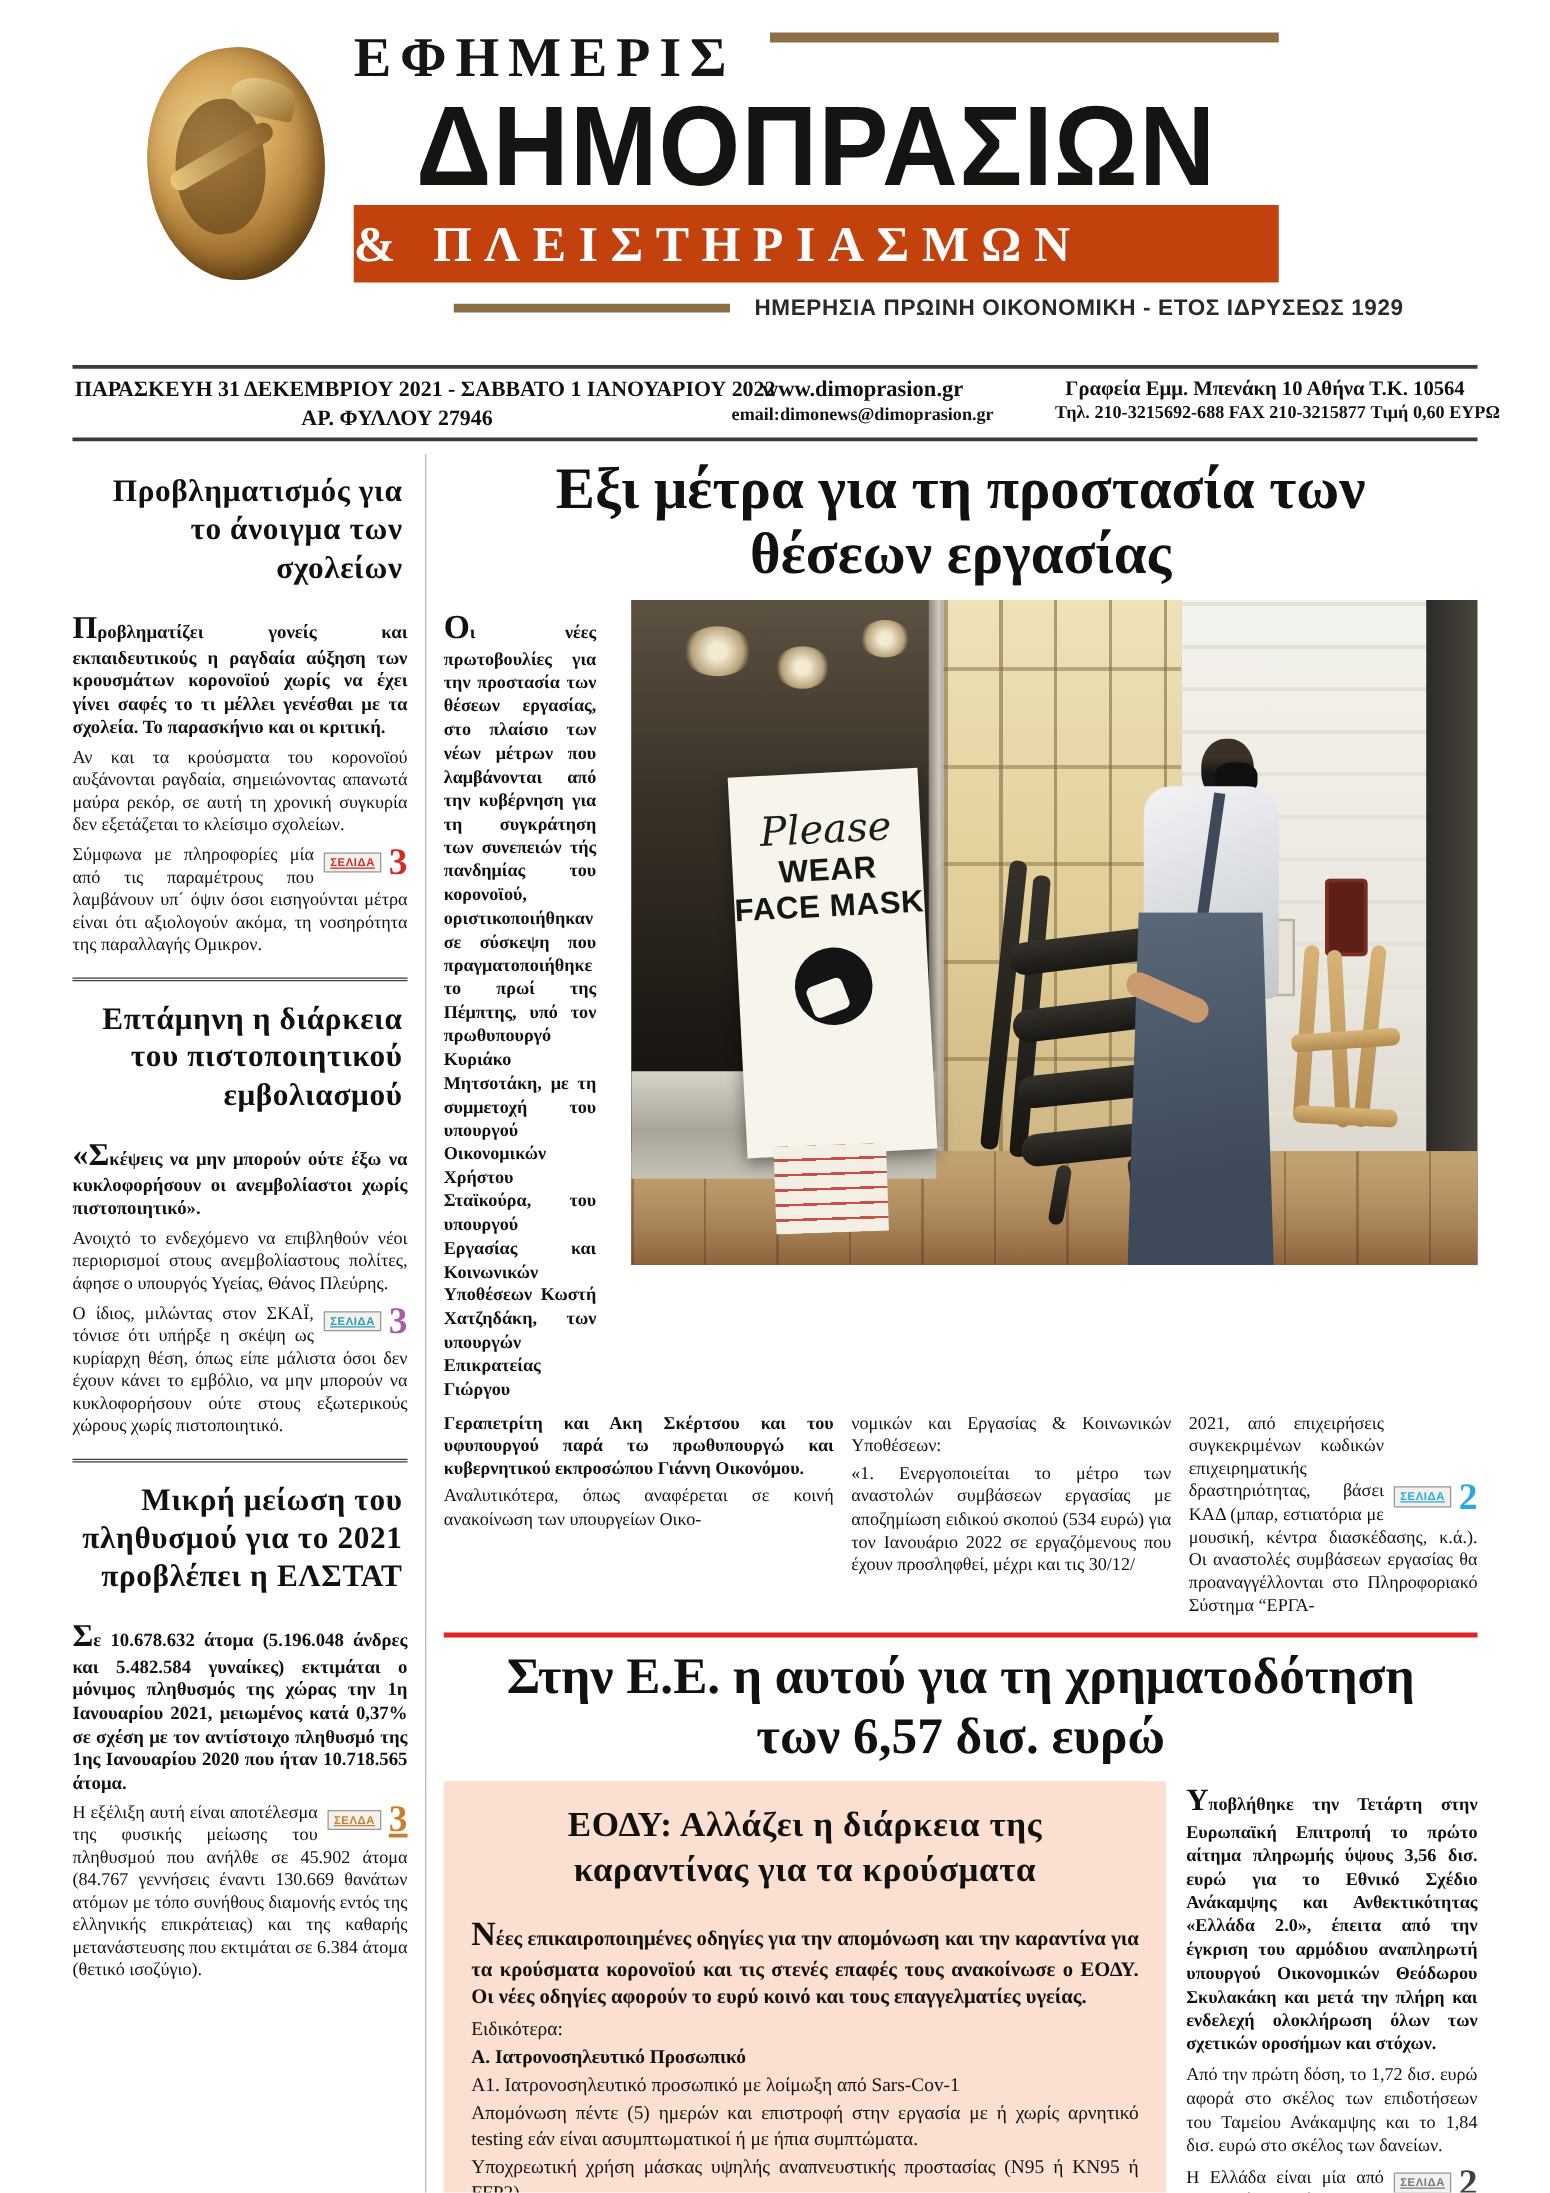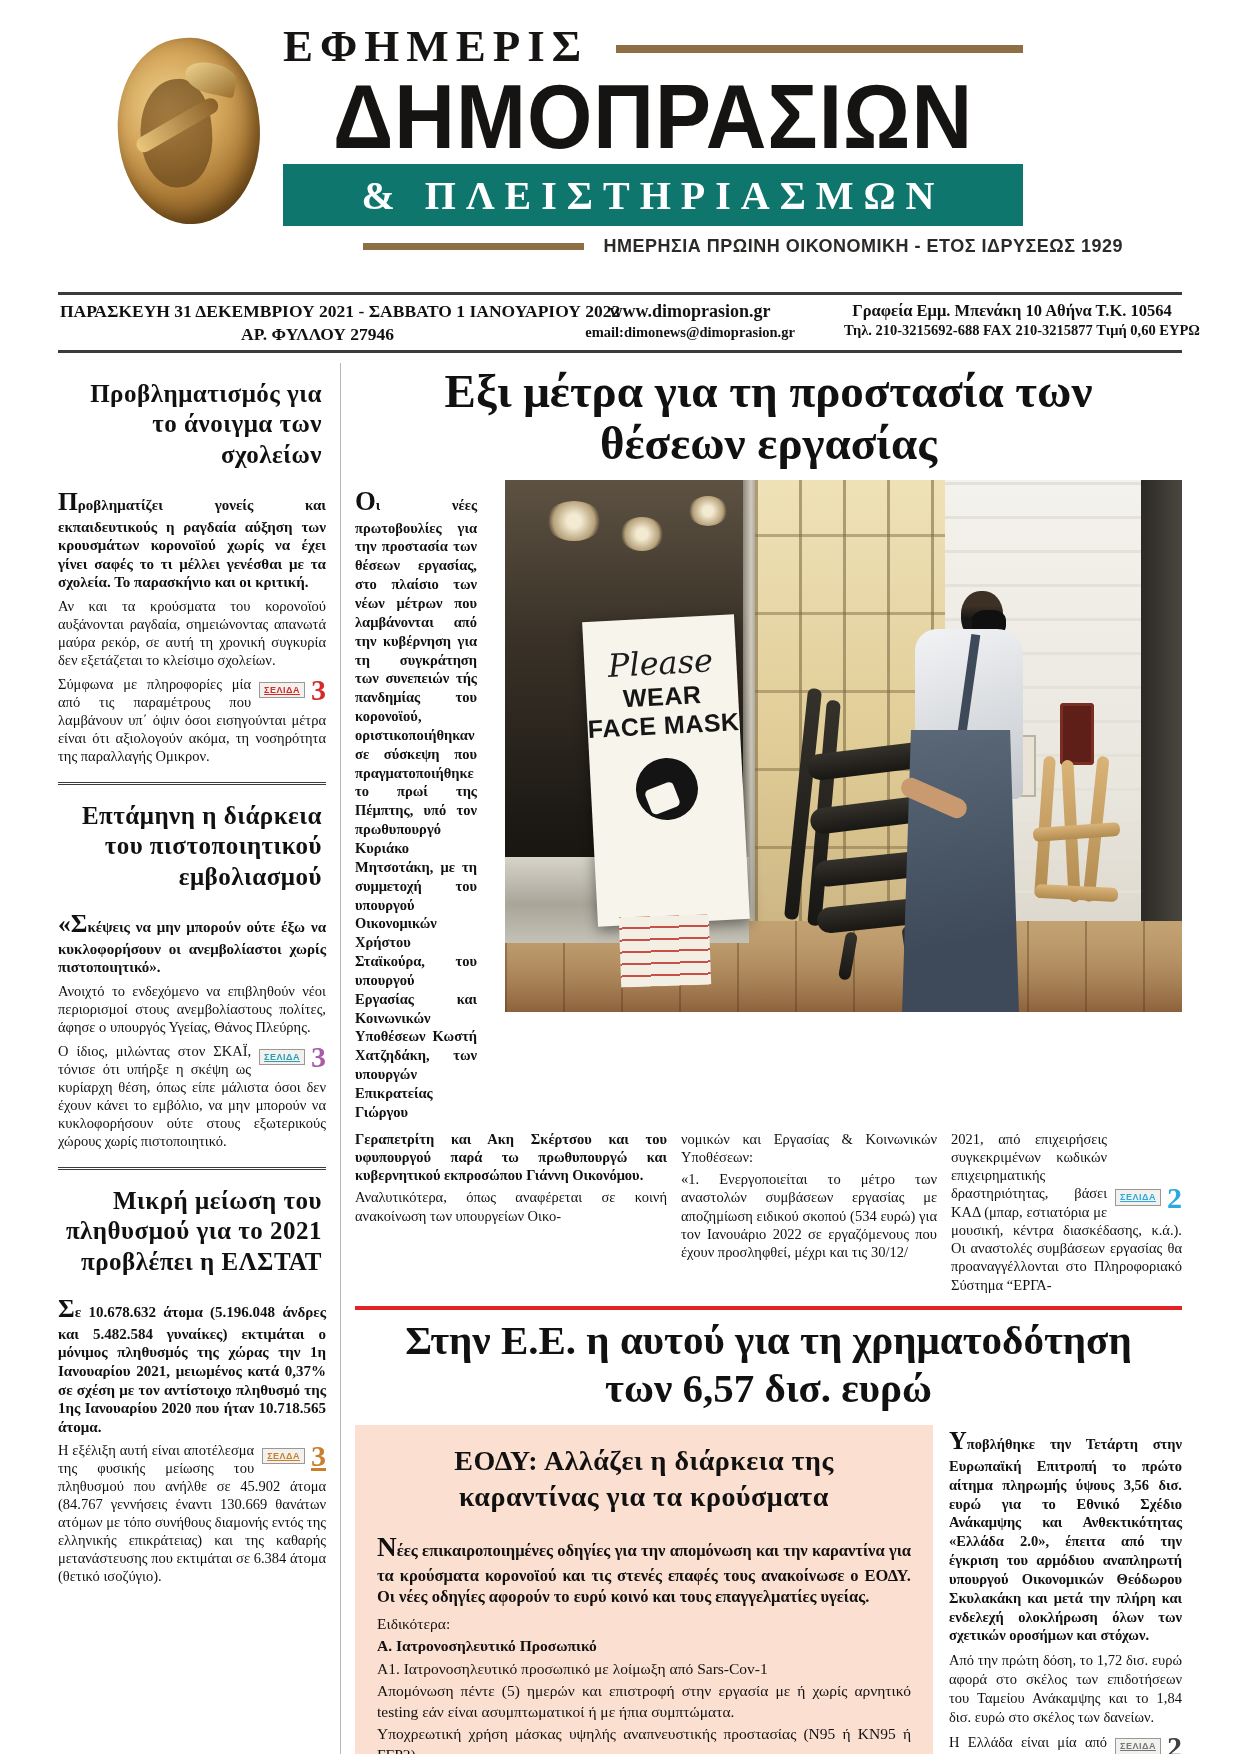--- a/index.html
+++ b/index.html
@@ -12,27 +12,27 @@
   .coin{position:absolute;left:60px;top:18px;width:142px;height:186px;border-radius:50% 46% 52% 48%;
         background:radial-gradient(circle at 38% 35%,#f0d28c 0%,#d3a55a 35%,#a87834 62%,#6b4a1e 95%);
         transform:rotate(-6deg);box-shadow:inset -6px -8px 18px rgba(60,35,5,.55);}
   .coin .profile{position:absolute;left:22px;top:40px;width:72px;height:108px;border-radius:60% 45% 55% 50%;
         background:radial-gradient(circle at 40% 40%,#8a5f28,#6d4a1c 70%);opacity:.75;}
   .coin .wing{position:absolute;right:18px;top:28px;width:52px;height:30px;border-radius:50% 50% 10% 60%;
         background:linear-gradient(135deg,#f2d892,#9a6f30);transform:rotate(18deg);}
   .coin .band{position:absolute;left:14px;top:78px;width:92px;height:16px;border-radius:8px;
         background:linear-gradient(90deg,#e9c77c,#8a5f28);transform:rotate(-24deg);}
   .mast-center{margin-left:225px;width:740px;}
-  .kicker-row{display:flex;align-items:center;gap:28px;margin-top:6px;}
+  .kicker-row{display:flex;align-items:flex-start;gap:28px;margin-top:6px;}
   .kicker{font-size:45px;font-weight:bold;letter-spacing:7px;color:#171514;}
   .kicker-rule{flex:1;height:8px;background:#8e6e45;margin-top:6px;}
   .mast-title{font-family:"Liberation Sans","DejaVu Sans",sans-serif;font-weight:900;font-size:84px;
         line-height:.98;letter-spacing:1px;color:#161412;text-align:center;transform:scaleY(1.08);
         transform-origin:top;white-space:nowrap;}
-  .mast-banner{margin-top:10px;background:#0f766e;height:62px;display:flex;align-items:center;justify-content:center;}
+  .mast-banner{margin-top:10px;background:#c2410c;height:62px;display:flex;align-items:center;justify-content:flex-start;}
   .mast-banner span{color:#fff;font-size:40px;font-weight:bold;letter-spacing:10px;}
   .tagline-row{display:flex;align-items:center;gap:20px;margin:10px 0 0 305px;width:760px;}
   .tagline-rule{width:295px;height:7px;background:#8e6e45;}
   .tagline{font-family:"Liberation Sans","DejaVu Sans",sans-serif;font-weight:bold;font-size:18px;
         letter-spacing:.5px;color:#2b2a28;white-space:nowrap;}
 
   
   .rule-heavy{height:3px;background:#3c3b39;margin-top:10px;}
   .infobar{display:flex;align-items:flex-start;padding:5px 2px 4px 2px;border-bottom:3px solid #3c3b39;}
   .infobar .blk{line-height:1.3;}

